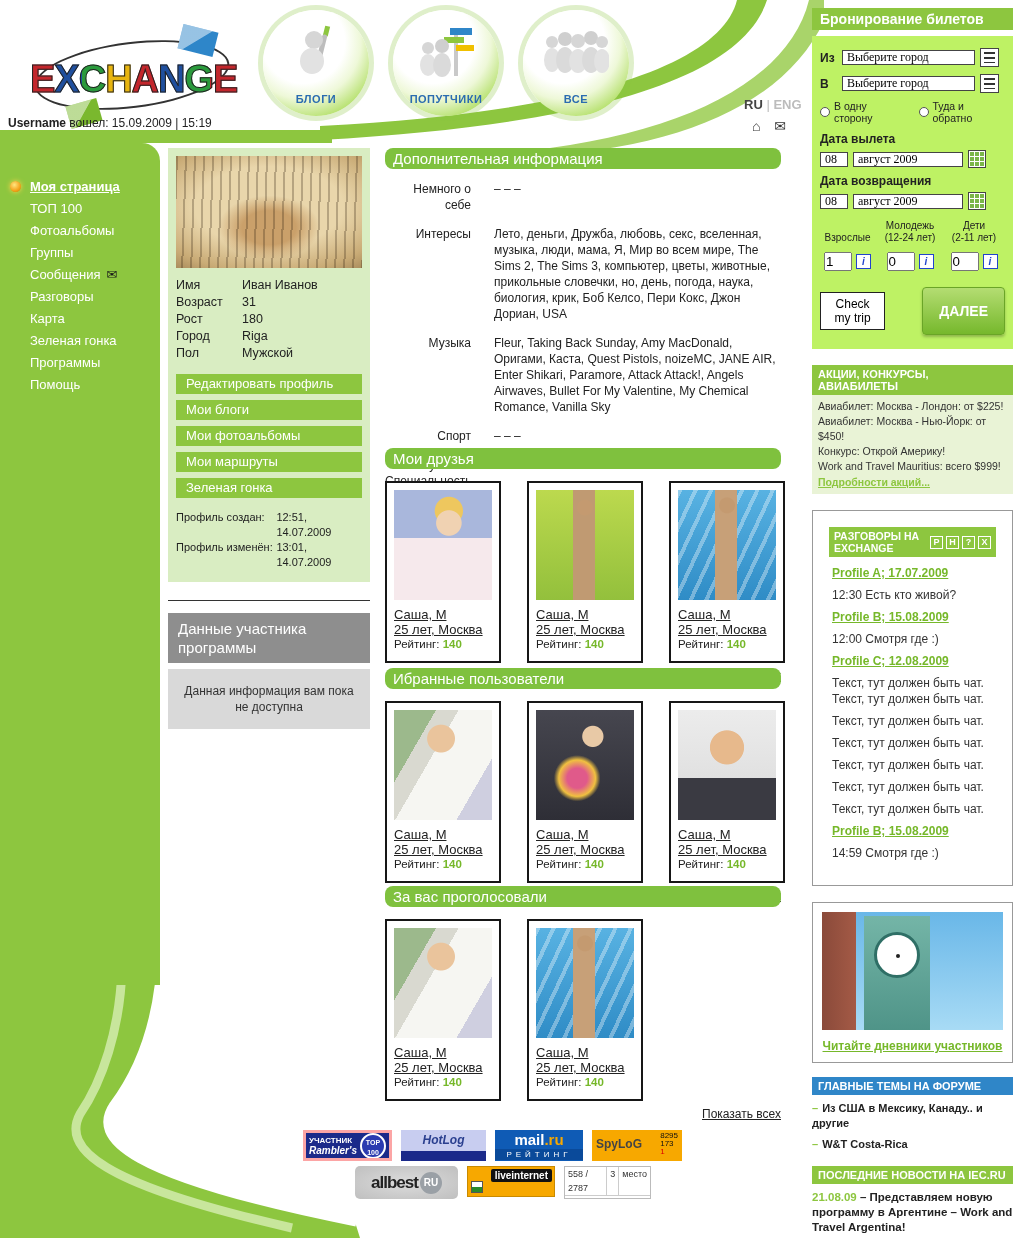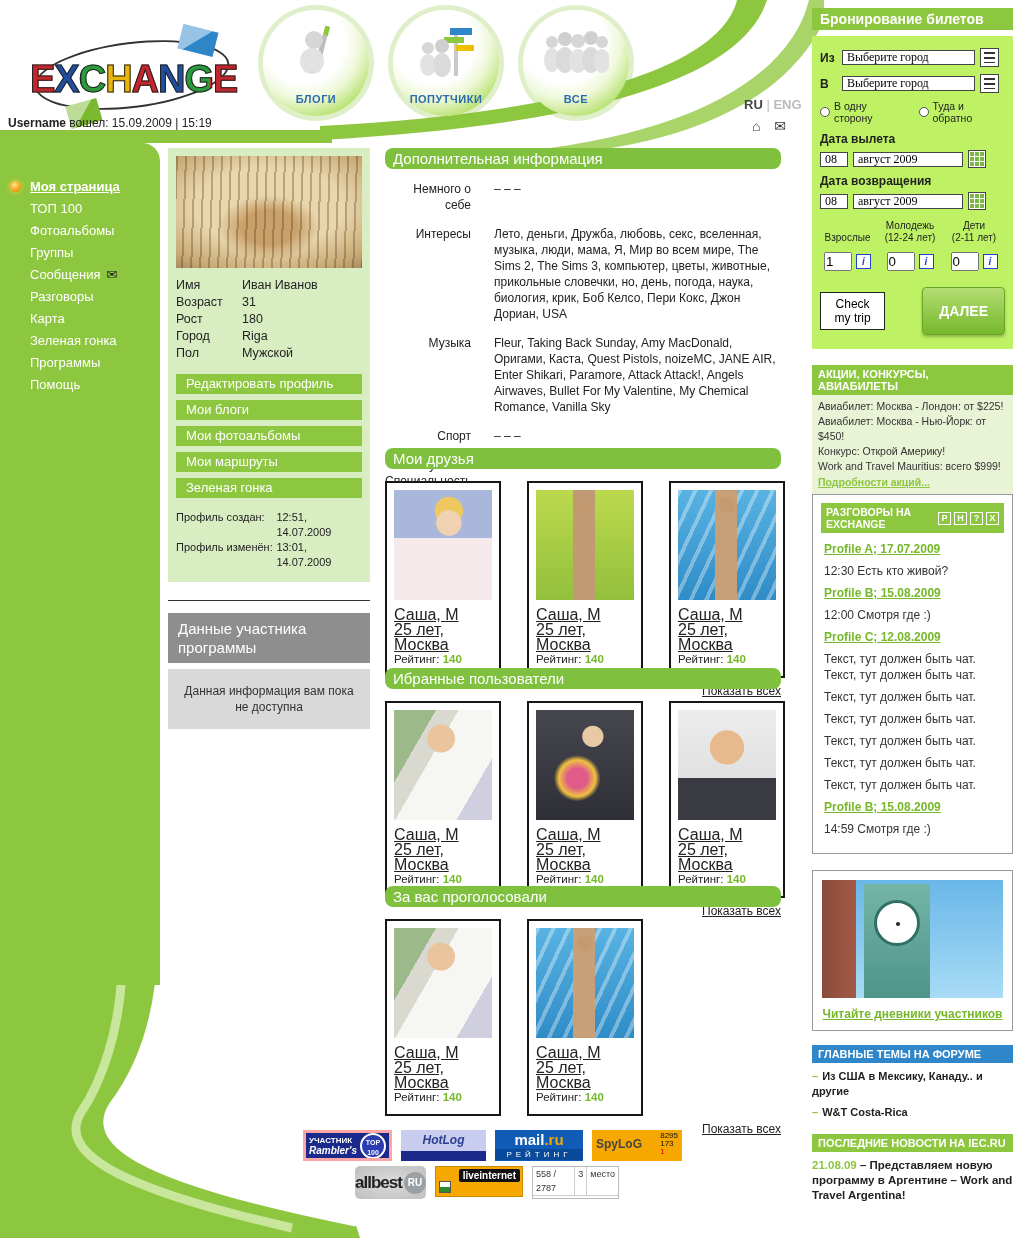--- a/index.html
+++ b/index.html
@@ -76,21 +76,21 @@
   
   .main { position:absolute; left:385px; top:148px; width:396px; height:958px; }
   .sec { position:absolute; left:0; width:100%; }
   .sec-h { background:#7fc13e; color:#fff; font-size:15px; padding:2px 8px; margin-bottom:12px;border-radius:8px; }
   .irow { display:flex; margin-bottom:13px; }
   .irow .il { width:86px; text-align:right; font-size:12px; color:#222; line-height:16px; }
   .irow .iv { flex:1; padding-left:23px; font-size:12px; color:#222; line-height:16px; }
   .cards { display:flex; gap:26px; margin:2px 0 6px; }
   .card { width:116px; border:2px solid #161616; background:#fff; padding:7px 7px 9px; }
   .cphoto { width:98px; height:110px; margin-bottom:7px; }
-  .clink { font-size:16px; color:#222; text-decoration:underline; line-height:15px; cursor:pointer; }
+  .clink { font-size:13px; color:#222; text-decoration:underline; line-height:15px; cursor:pointer; }
   .crate { font-size:11.5px; color:#222; line-height:15px; }
   .crate b { color:#76b82a; }
   .show-all { text-align:right; font-size:12px; }
   .show-all span { text-decoration:underline; color:#222; cursor:pointer; }
 
   
   .ph-mic { background:
       radial-gradient(circle at 56% 30%, #f0d2b2 0 13%, transparent 14%),
       radial-gradient(circle at 56% 19%, #eec75e 0 13%, transparent 14%),
       linear-gradient(180deg,#a9b7dc 0 44%, #f6e9ec 44%); }
@@ -159,21 +159,21 @@
   .next-btn { background:linear-gradient(#b4dd72,#76b82c); border:1px solid #6aa527; border-radius:4px;
               color:#fff; font-weight:bold; font-size:14px; padding:15px 16px; cursor:pointer;
               box-shadow:0 2px 3px rgba(0,0,0,.25); font-family:"Liberation Sans", sans-serif;margin-left:37px; }
 
   .promos { background:#e9f3d6; margin-top:16px; padding:0 0 6px; }
   .promos .lines { padding:4px 6px 0; }
   .promo-line { font-size:10.5px; color:#333; line-height:15px; }
   .promo-link { font-size:10.5px; font-weight:bold; color:#8dc63f; text-decoration:underline;
                 padding:2px 6px 0; cursor:pointer; }
 
-  .chat { border:1px solid #999; background:#fff; padding:8px; }
+  .chat { border:1px solid #999; background:#fff; margin-top:16px; padding:16px; }
   .chat-h { background:#8dc63f; display:flex; align-items:center; padding:3px 5px; }
   .chat-h .ct { color:#fff; font-size:10.5px; font-weight:bold; flex:1; }
   .cbtn { width:13px; height:13px; border:1px solid #fff; color:#fff; font-size:9px; font-weight:bold;
           display:flex; align-items:center; justify-content:center; margin-left:3px; cursor:pointer; }
   .chat-items { padding:8px 3px 2px; }
   .citem { font-size:12px; line-height:16px; margin-bottom:6px; }
   .citem.lnk { color:#76b82a; font-weight:bold; text-decoration:underline; cursor:pointer; }
   .citem.msg { color:#333; }
 
   .diary { border:1px solid #999; background:#fff; margin-top:16px; padding:9px; }
@@ -215,21 +215,21 @@
   .bn-hotlog .hb { position:absolute; bottom:0; left:0; width:100%; height:10px; background:#1b2a8a; }
   .bn-mailru { width:88px; background:#0f5bb5; text-align:center; }
   .bn-mailru .m1 { font-size:15px; font-weight:bold; line-height:19px; color:#fff; }
   .bn-mailru .m1 em { font-style:normal; color:#f7a800; }
   .bn-mailru .m2 { font-size:8px; color:#fff; letter-spacing:4px; background:#0a4a9a; line-height:11px; }
   .bn-spylog { width:90px; background:#f7a800; padding:2px 4px; }
   .bn-spylog .srow { display:flex; justify-content:space-between; align-items:flex-start; }
   .bn-spylog .sname { font-size:12px; font-weight:bold; color:#444; margin-top:5px; }
   .bn-spylog .snums { text-align:left; font-size:8px; line-height:8px; color:#111; }
   .bn-spylog .snums .red { color:#d00; }
-  .bn-allbest { width:71px; height:33px; background:radial-gradient(#dcdcdc,#bfbfbf); border-radius:5px;
+  .bn-allbest { width:103px; height:33px; background:radial-gradient(#dcdcdc,#bfbfbf); border-radius:5px;
                 display:flex; align-items:center; justify-content:center; }
   .bn-allbest .an { font-size:17px; font-weight:bold; color:#222; letter-spacing:-1px; }
   .bn-allbest .ab { width:22px; height:22px; border-radius:50%; background:#9aa0a6; color:#fff;
                     font-size:10px; font-weight:bold; display:flex; align-items:center;
                     justify-content:center; margin-left:2px; }
   .bn-live { width:88px; background:#f7a800; border:1px solid #c98a00; }
   .bn-live .lbox { position:absolute; right:2px; top:2px; background:#111; color:#fff; font-size:10px;
                    font-weight:bold; padding:1px 4px; border-radius:2px; }
   .bn-live .lchart { position:absolute; left:3px; bottom:3px; width:12px; height:12px; background:#fff;
                      border:1px solid #555;

